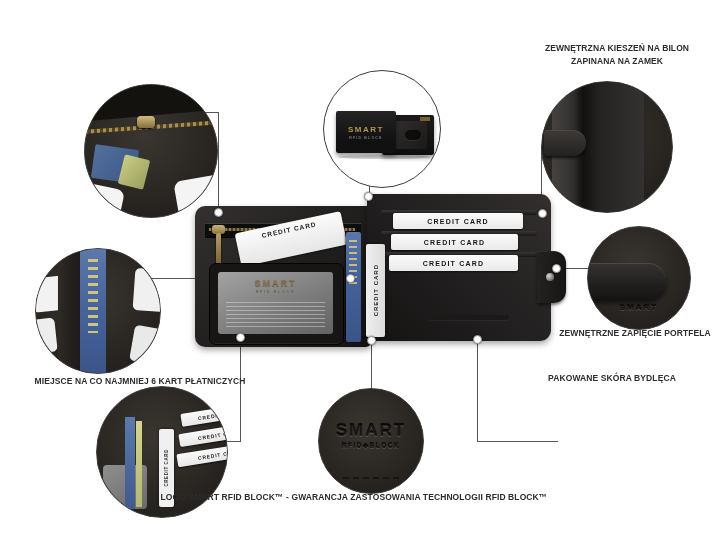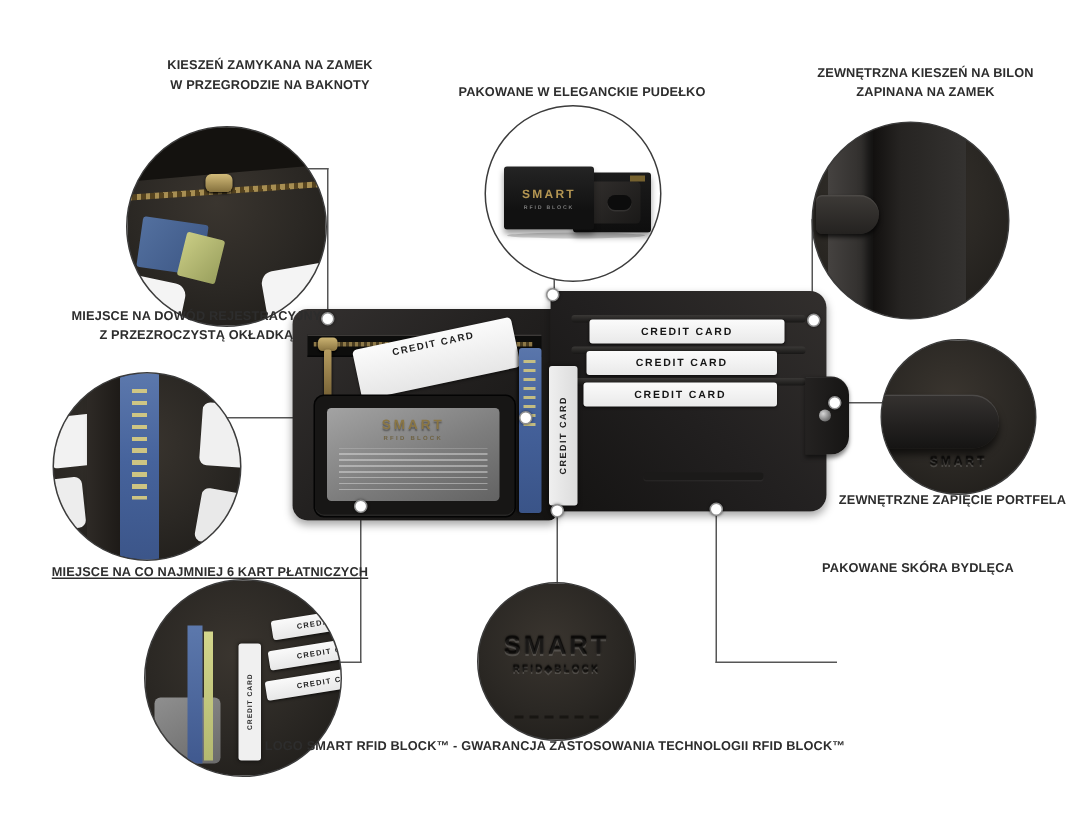--- a/index.html
+++ b/index.html
@@ -173,31 +173,26 @@
   .gl-white-corner { position:absolute; left:-14px; top:74px; width:60px; height:44px;
                      background:#fdfdfd; transform:rotate(-12deg); }
   .gl-dark-strip { position:absolute; left:28px; top:72px; width:52px; height:22px;
                    background:#121110; transform:rotate(-4deg); }
 </style>
 </head>
 <body>
 
 <div id="stage">
 
-  <div class="callout" style="left:58px; top:37px; width:244px;">KIESZEŃ ZAMYKANA NA ZAMEK
-W PRZEGRODZIE NA BAKNOTY</div>
-  <div class="callout" style="left:288px; top:55px; width:200px;">PAKOWANE W ELEGANCKIE PUDEŁKO</div>
   <div class="callout" style="left:515px; top:42px; width:204px;">ZEWNĘTRZNA KIESZEŃ NA BILON
 ZAPINANA NA ZAMEK</div>
-  <div class="callout" style="left:18px; top:204px; width:226px;">MIEJSCE NA DOWÓD REJESTRACYJNY
-Z PRZEZROCZYSTĄ OKŁADKĄ</div>
-  <div class="callout" style="left:18px; top:375px; width:244px;text-decoration:underline;">MIEJSCE NA CO NAJMNIEJ 6 KART PŁATNICZYCH</div>
+  <div class="callout" style="left:18px; top:375px; width:244px;">MIEJSCE NA CO NAJMNIEJ 6 KART PŁATNICZYCH</div>
   <div class="callout" style="left:533px; top:327px; width:204px;">ZEWNĘTRZNE ZAPIĘCIE PORTFELA</div>
   <div class="callout" style="left:510px; top:372px; width:204px;">PAKOWANE SKÓRA BYDLĘCA</div>
-  <div class="callout" style="left:108px; top:491px; width:524px;">LOGO SMART RFID BLOCK™ - GWARANCJA ZASTOSOWANIA TECHNOLOGII RFID BLOCK™</div>
+  <div class="callout" style="left:92px; top:491px; width:524px;">LOGO SMART RFID BLOCK™ - GWARANCJA ZASTOSOWANIA TECHNOLOGII RFID BLOCK™</div>
 
   <div class="line" style="left:204px; top:112px; width:15px; height:1px;"></div>
   <div class="line" style="left:218px; top:112px; width:1px; height:101px;"></div>
   <div class="line" style="left:369px; top:183px; width:1px; height:14px;"></div>
   <div class="line" style="left:541px; top:146px; width:1px; height:68px;"></div>
   <div class="line" style="left:150px; top:278px; width:201px; height:1px;"></div>
   <div class="line" style="left:225px; top:441px; width:16px; height:1px;"></div>
   <div class="line" style="left:240px; top:337px; width:1px; height:105px;"></div>
   <div class="line" style="left:371px; top:340px; width:1px; height:49px;"></div>
   <div class="line" style="left:477px; top:339px; width:1px; height:103px;"></div>

